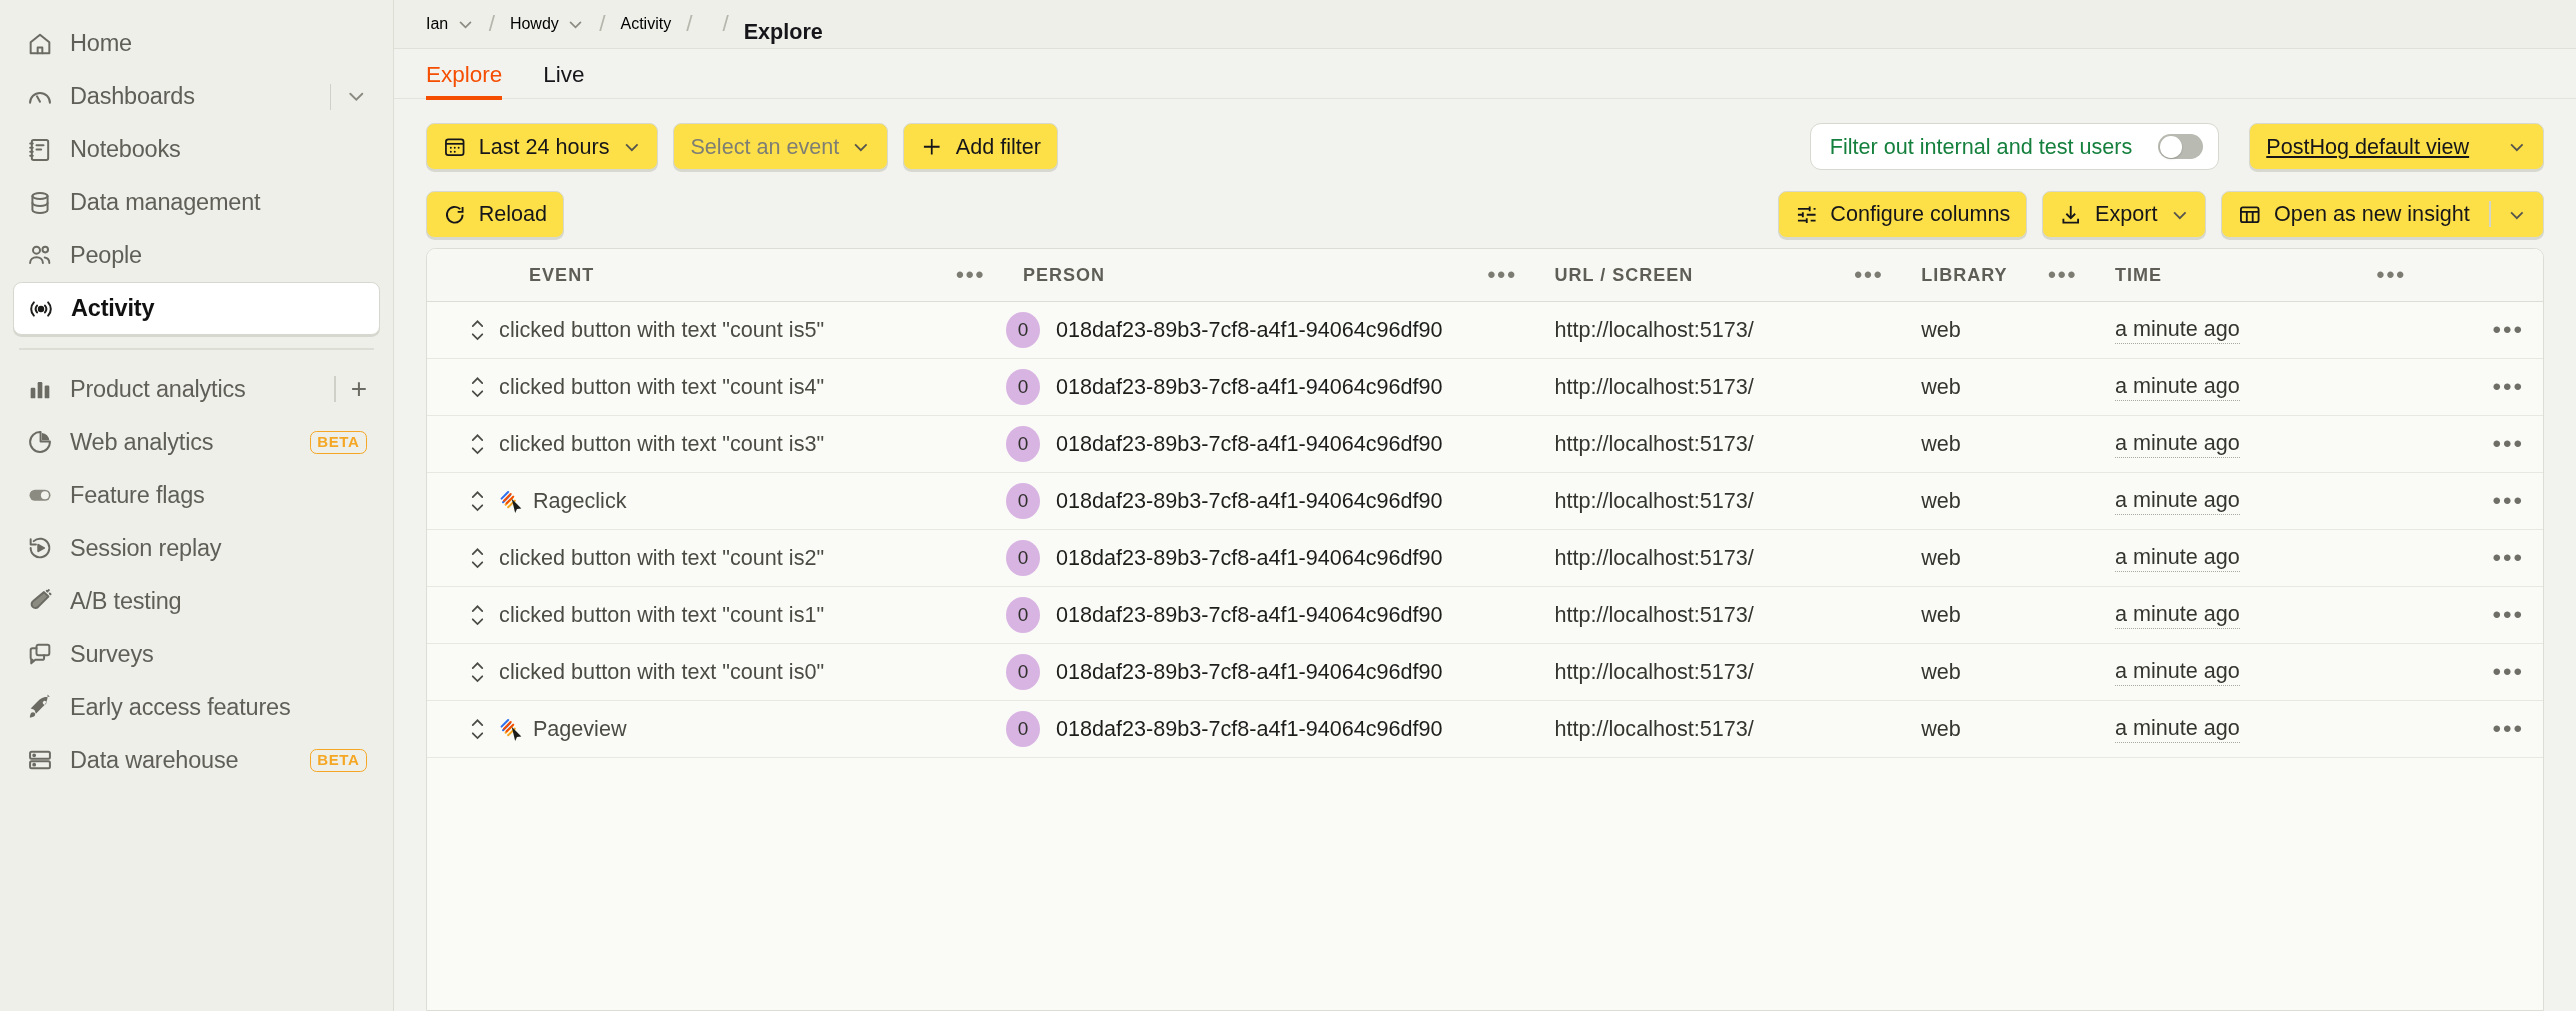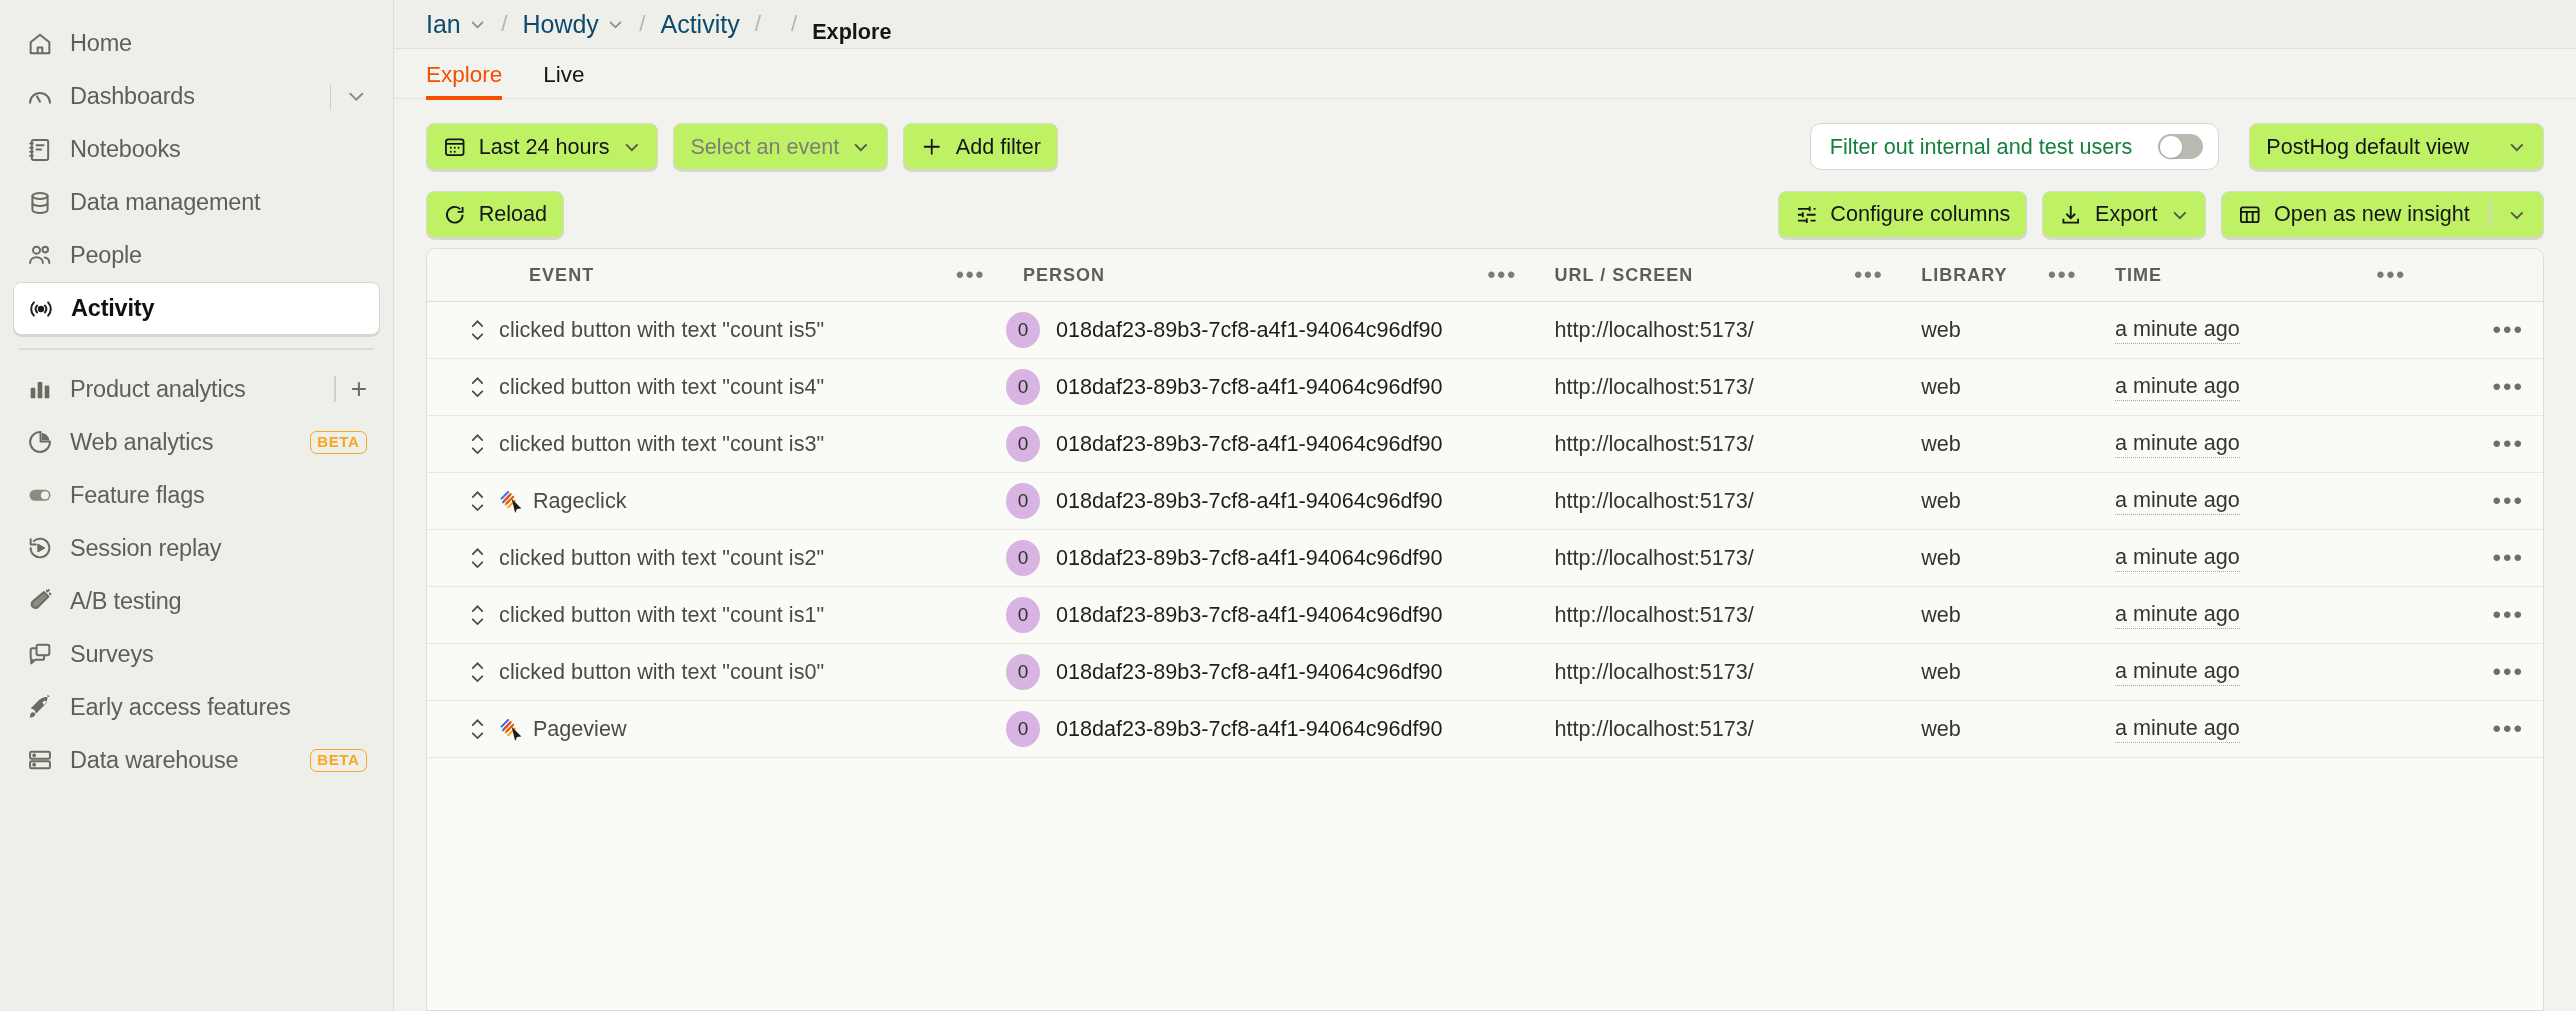--- a/index.html
+++ b/index.html
@@ -68,21 +68,21 @@
   .breadcrumb-bar {
     height: 49px; flex: 0 0 49px;
     background: #EEEFE9;
     border-bottom: 1.9px solid #DFE0D7;
     display: flex; align-items: center;
     padding: 0 0 0 32px;
     gap: 0;
   }
   .crumb {
     display: flex; align-items: center; gap: 8.4px;
-    font-size: 25px; color: #0c4a6e;
+    font-size: 16px; color: #000000;
     cursor: pointer;
   }
   .crumb.current { color: #16161A; font-weight: 700; font-size: 21.6px; align-self: flex-end; padding-bottom: 2.8px; cursor: default; }
   .crumb-sep { color: #B5B6AC; font-size: 22.5px; padding: 0 15px; }
   .crumb .chev-sm { width: 17px; height: 17px; }
 
   .tabs-bar {
     height: 50px; flex: 0 0 50px;
     background: #F2F3EE;
     display: flex; align-items: flex-end;
@@ -112,21 +112,21 @@
   }
   .toolbar-row.second { padding-top: 20.6px; }
   .spacer { flex: 1 1 auto; }
 
   .btn {
     display: inline-flex; align-items: center;
     height: 47px;
     padding: 0 16px;
     border: 1.9px solid #D7D8CF;
     border-radius: 8.4px;
-    background: #bef264;
+    background: #fde047;
     box-shadow: 0 1.9px 0 #D7D8CF;
     font-size: 21.6px;
     color: #16161A;
     gap: 12.2px;
     cursor: pointer;
     white-space: nowrap;
   }
   .btn.placeholder { color: #7E7E75; }
   .btn .ico-sm { width: 23.5px; height: 23.5px; flex: 0 0 23.5px; display: block; }
   .btn .chev-sm { width: 19.7px; height: 19.7px; flex: 0 0 19.7px; color: #55554E; }
@@ -461,21 +461,21 @@
           <svg class="ico-sm" viewBox="0 0 24 24" fill="none" stroke="#16161A" stroke-width="1.6">
             <path d="M12 3.2l1.5 1.3 1.9-.6.8 1.8 2 .2.1 2 1.6 1.2-.9 1.8 .9 1.8-1.6 1.2-.1 2-2 .2-.8 1.8-1.9-.6L12 20.8l-1.5-1.3-1.9.6-.8-1.8-2-.2-.1-2L4.1 14.9l.9-1.8-.9-1.8 1.6-1.2.1-2 2-.2.8-1.8 1.9.6z"></path>
             <circle cx="12" cy="12" r="2.6"></circle>
           </svg>
           <span class="switch">
               <span class="knob"></span>
             </span>
         </div>
 
         <div class="btn" style="margin-left:15px;">
-          <span style="padding-right:26px;">PostHog default view</span>
+          <span style="padding-right:26px;text-decoration:underline;">PostHog default view</span>
           <svg class="chev-sm" viewBox="0 0 24 24" fill="none" stroke="#55554E" stroke-width="2.2">
               <path d="M5 9l7 7 7-7"></path>
             </svg>
         </div>
       </div>
 
       <div class="toolbar-row second">
         <div class="btn">
           <svg class="ico-sm" viewBox="0 0 24 24" fill="none" stroke="#16161A" stroke-width="1.9">
             <path d="M20 12a8 8 0 1 1-2.4-5.7"></path>

